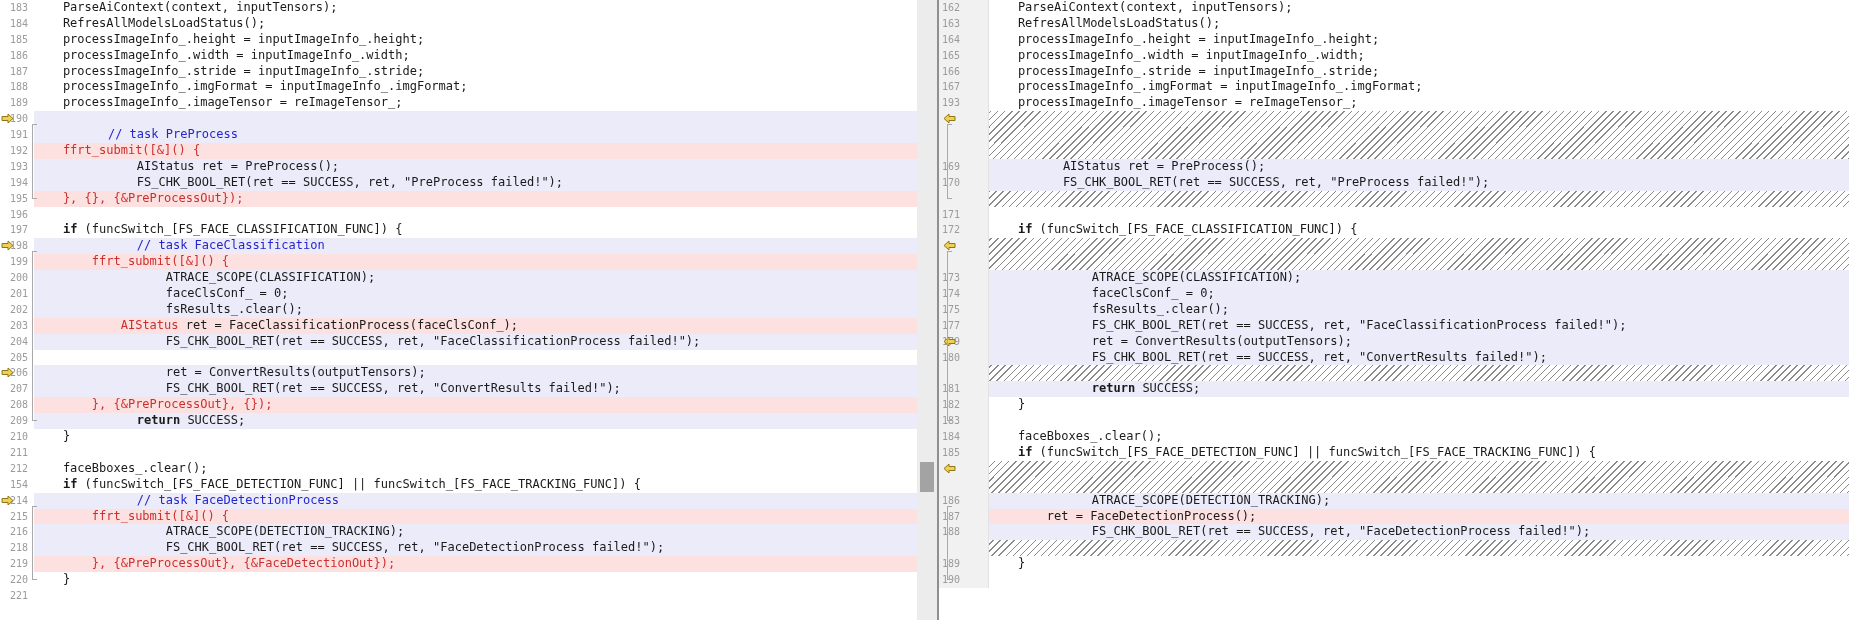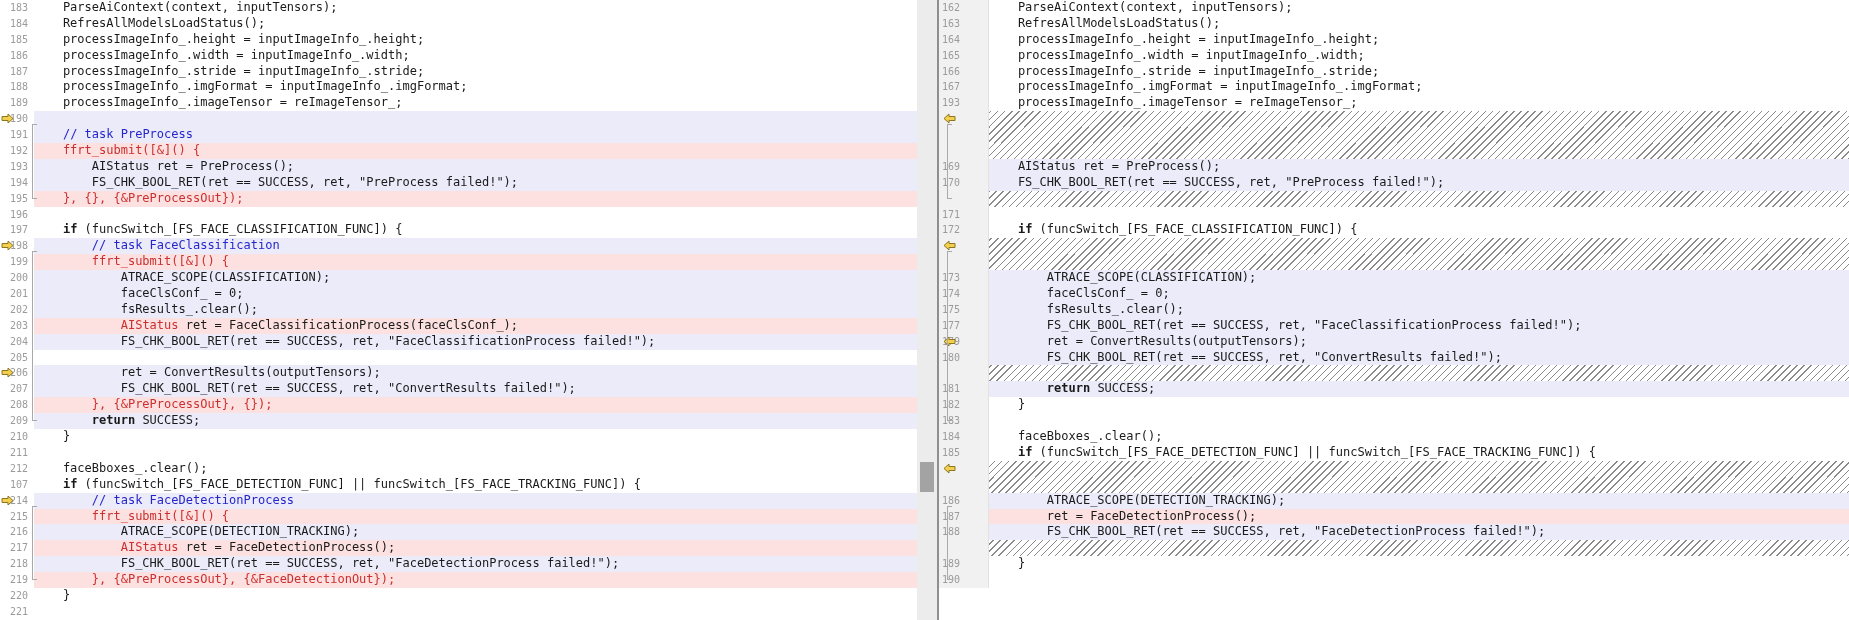--- a/index.html
+++ b/index.html
@@ -15,21 +15,21 @@
   .splitter { width:22px; height:620px; background:#ececec; border-right:2px solid #8f8f8f; position:relative; }
   .vthumb   { position:absolute; left:3px; top:462px; width:14px; height:30px; background:#a3a3a3; }
 
   .row  { display:flex; height:15.897px; line-height:15.897px; white-space:pre; }
 
   .pane.left  .gutter { width:34px;  position:relative; text-align:right; padding-right:6px;  background:#fff; flex:0 0 auto; }
   .pane.right .gutter { width:50px;  position:relative; text-align:right; padding-right:28px; background:#f1f1f1; border-right:1px solid #e2e2e2; flex:0 0 auto; }
   .num  { font-size:10px; color:var(--line_number,#9b9b9b); }
 
   .code { flex:1; overflow:hidden; }
-  .code.lav   { background:var(--changed_bg,#ebebfa); }
+  .code.lav   { background:var(--changed_bg,#ebebfa);padding-left:45px; }
   .code.pink  { background:var(--removed_bg,#fde1e1); }
   .code.hatch { background:repeating-linear-gradient(135deg,#ffffff 0px,#ffffff 4px,#8a8a8a 4px,#8a8a8a 5px); background-attachment:fixed; }
 
   .code span.k { font-weight:bold; }
   .code span.c { color:var(--comment,#2525cd); }
   .code span.r { color:var(--removed_text,#cc2f2f); }
 
   .arrow { position:absolute; top:2px; line-height:0; }
   .pane.left  .arrow { left:1px; }
   .pane.right .arrow { left:4px; }
@@ -72,27 +72,26 @@
       <div class="row"><div class="gutter"><span class="num">205</span></div><div class="code"></div></div>
       <div class="row"><div class="gutter"><span class="arrow"><svg width="13" height="11" viewBox="0 0 13 11" xmlns="http://www.w3.org/2000/svg">
               <path d="M1 3.5 H7 V1 L12 5.5 L7 10 V7.5 H1 Z" fill="#f2cf4e" stroke="#8d771e" stroke-width="1" stroke-linejoin="round"></path>
             </svg></span><span class="num">206</span></div><div class="code lav"><span>            ret = ConvertResults(outputTensors);</span></div></div>
       <div class="row"><div class="gutter"><span class="num">207</span></div><div class="code lav"><span>            FS_CHK_BOOL_RET(ret == SUCCESS, ret, "ConvertResults failed!");</span></div></div>
       <div class="row"><div class="gutter"><span class="num">208</span></div><div class="code pink"><span class="r">        }, {&amp;PreProcessOut}, {});</span></div></div>
       <div class="row"><div class="gutter"><span class="num">209</span></div><div class="code lav"><span>        </span><span class="k">return</span><span> SUCCESS;</span></div></div>
       <div class="row"><div class="gutter"><span class="num">210</span></div><div class="code"><span>    }</span></div></div>
       <div class="row"><div class="gutter"><span class="num">211</span></div><div class="code"></div></div>
       <div class="row"><div class="gutter"><span class="num">212</span></div><div class="code"><span>    faceBboxes_.clear();</span></div></div>
-      <div class="row"><div class="gutter"><span class="num">107</span></div><div class="code"><span>    </span><span class="k">if</span><span> (funcSwitch_[FS_FACE_DETECTION_FUNC] || funcSwitch_[FS_FACE_TRACKING_FUNC]) {</span></div></div>
+      <div class="row"><div class="gutter"><span class="num">154</span></div><div class="code"><span>    </span><span class="k">if</span><span> (funcSwitch_[FS_FACE_DETECTION_FUNC] || funcSwitch_[FS_FACE_TRACKING_FUNC]) {</span></div></div>
       <div class="row"><div class="gutter"><span class="arrow"><svg width="13" height="11" viewBox="0 0 13 11" xmlns="http://www.w3.org/2000/svg">
               <path d="M1 3.5 H7 V1 L12 5.5 L7 10 V7.5 H1 Z" fill="#f2cf4e" stroke="#8d771e" stroke-width="1" stroke-linejoin="round"></path>
             </svg></span><span class="num">214</span></div><div class="code lav"><span>        </span><span class="c">// task FaceDetectionProcess</span></div></div>
       <div class="row"><div class="gutter"><span class="num">215</span></div><div class="code pink"><span class="r">        ffrt_submit([&amp;]() {</span></div></div>
       <div class="row"><div class="gutter"><span class="num">216</span></div><div class="code lav"><span>            ATRACE_SCOPE(DETECTION_TRACKING);</span></div></div>
-      <div class="row"><div class="gutter"><span class="num">217</span></div><div class="code pink"><span>            </span><span class="r">AIStatus</span><span> ret = FaceDetectionProcess();</span></div></div>
       <div class="row"><div class="gutter"><span class="num">218</span></div><div class="code lav"><span>            FS_CHK_BOOL_RET(ret == SUCCESS, ret, "FaceDetectionProcess failed!");</span></div></div>
       <div class="row"><div class="gutter"><span class="num">219</span></div><div class="code pink"><span class="r">        }, {&amp;PreProcessOut}, {&amp;FaceDetectionOut});</span></div></div>
       <div class="row"><div class="gutter"><span class="num">220</span></div><div class="code"><span>    }</span></div></div>
       <div class="row"><div class="gutter"><span class="num">221</span></div><div class="code"></div></div>
       <div class="bracket" style="top: 124.279px; height: 74.485px;"></div>
       <div class="bracket" style="top: 251.455px; height: 169.867px;"></div>
       <div class="bracket" style="top: 505.807px; height: 74.485px;"></div>
     </div>
   <div class="splitter">
     <div class="vthumb"></div>

